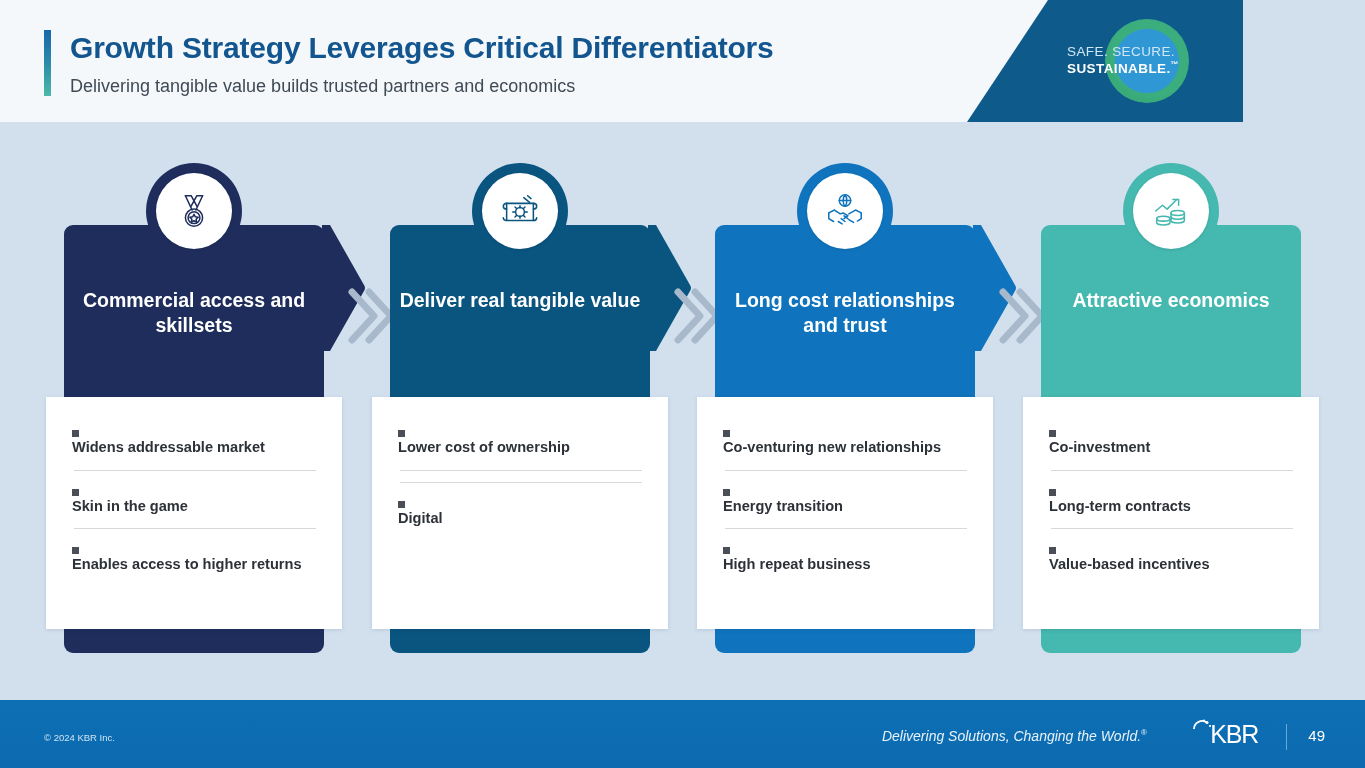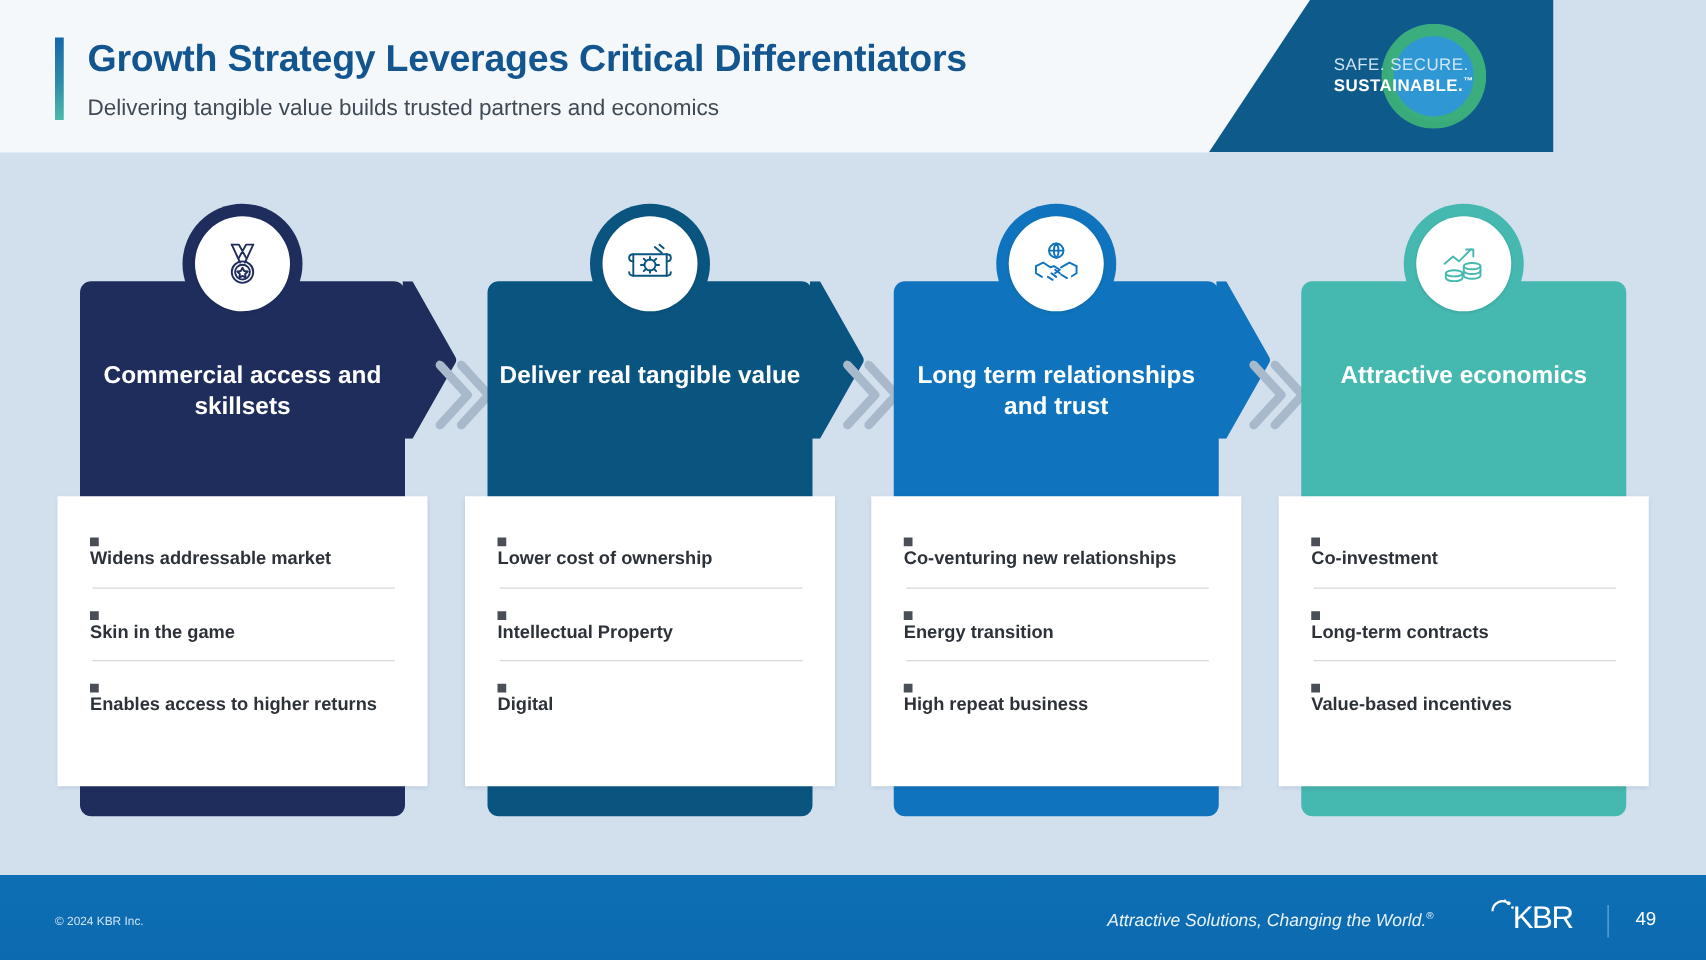--- a/index.html
+++ b/index.html
@@ -220,24 +220,20 @@
         </div>
       </div>
       <div class="band-title">Deliver real tangible value</div>
       <div class="panel">
         <div class="panel-inner">
           <div class="bullet-row">
             <div class="bullet-dot"></div>
             <div class="bullet-text">Lower cost of ownership</div>
           </div>
           <div class="divider"></div>
-          <div class="bullet-row">
-            <div class="bullet-dot"></div>
-            <div class="bullet-text">Intellectual Property</div>
-          </div>
           <div class="divider"></div>
           <div class="bullet-row">
             <div class="bullet-dot"></div>
             <div class="bullet-text">Digital</div>
           </div>
         </div>
       </div>
       <div class="arrow" style="left: 284px;">
         <svg viewBox="0 0 46 58" width="46" height="58">
           <path d="M4 5 L26 29 L4 53" fill="none" stroke="#a9b9cc" stroke-width="7" stroke-linecap="round" stroke-linejoin="round"></path>
@@ -257,21 +253,21 @@
           <svg viewBox="0 0 44 44" width="42" height="42">
             <circle cx="22" cy="11" r="6" fill="none" stroke="#0f74bd" stroke-width="1.6" stroke-linecap="round" stroke-linejoin="round"></circle>
             <path d="M16 11h12 M22 5c2.6 2.6 2.6 9.4 0 12 M22 5c-2.6 2.6 -2.6 9.4 0 12" fill="none" stroke="#0f74bd" stroke-width="1.6" stroke-linecap="round" stroke-linejoin="round"></path>
             <path d="M5 24 l6 -3 6 4 3 -1 5 3 -4 3" fill="none" stroke="#0f74bd" stroke-width="1.6" stroke-linecap="round" stroke-linejoin="round"></path>
             <path d="M39 24 l-6 -3 -7 4" fill="none" stroke="#0f74bd" stroke-width="1.6" stroke-linecap="round" stroke-linejoin="round"></path>
             <path d="M21 27 l4 3 M18 30 l4 3 M15 33 l4 2.5" fill="none" stroke="#0f74bd" stroke-width="1.6" stroke-linecap="round" stroke-linejoin="round"></path>
             <path d="M26 31 l5 3 M5 24v6 l5 3 M39 24v6 l-4 2.5" fill="none" stroke="#0f74bd" stroke-width="1.6" stroke-linecap="round" stroke-linejoin="round"></path>
           </svg>
         </div>
       </div>
-      <div class="band-title">Long term relationships and trust</div>
+      <div class="band-title">Long cost relationships and trust</div>
       <div class="panel">
         <div class="panel-inner">
           <div class="bullet-row">
             <div class="bullet-dot"></div>
             <div class="bullet-text">Co-venturing new relationships</div>
           </div>
           <div class="divider"></div>
           <div class="bullet-row">
             <div class="bullet-dot"></div>
             <div class="bullet-text">Energy transition</div>
@@ -322,21 +318,21 @@
             <div class="bullet-dot"></div>
             <div class="bullet-text">Value-based incentives</div>
           </div>
         </div>
       </div>
     </div>
   </div>
 
 <div class="footer">
   <div class="copyright">© 2024 KBR Inc.</div>
-  <div class="tagline"><span>Attractive Solutions, Changing the World.</span><span class="reg">®</span></div>
+  <div class="tagline"><span>Delivering Solutions, Changing the World.</span><span class="reg">®</span></div>
   <div class="kbr-swoosh">
     <svg viewBox="0 0 22 22" width="22" height="22">
       <path d="M3 11a8 8 0 0 1 13-6.2" fill="none" stroke="#ffffff" stroke-width="1.8"></path>
       <circle cx="16" cy="4.5" r="1.5" fill="#ffffff"></circle>
       <circle cx="19" cy="8" r="1.1" fill="#ffffff"></circle>
       <circle cx="13" cy="2.5" r="1" fill="#ffffff"></circle>
     </svg>
   </div>
   <div class="kbr-logo">KBR</div>
   <div class="page-sep"></div>

